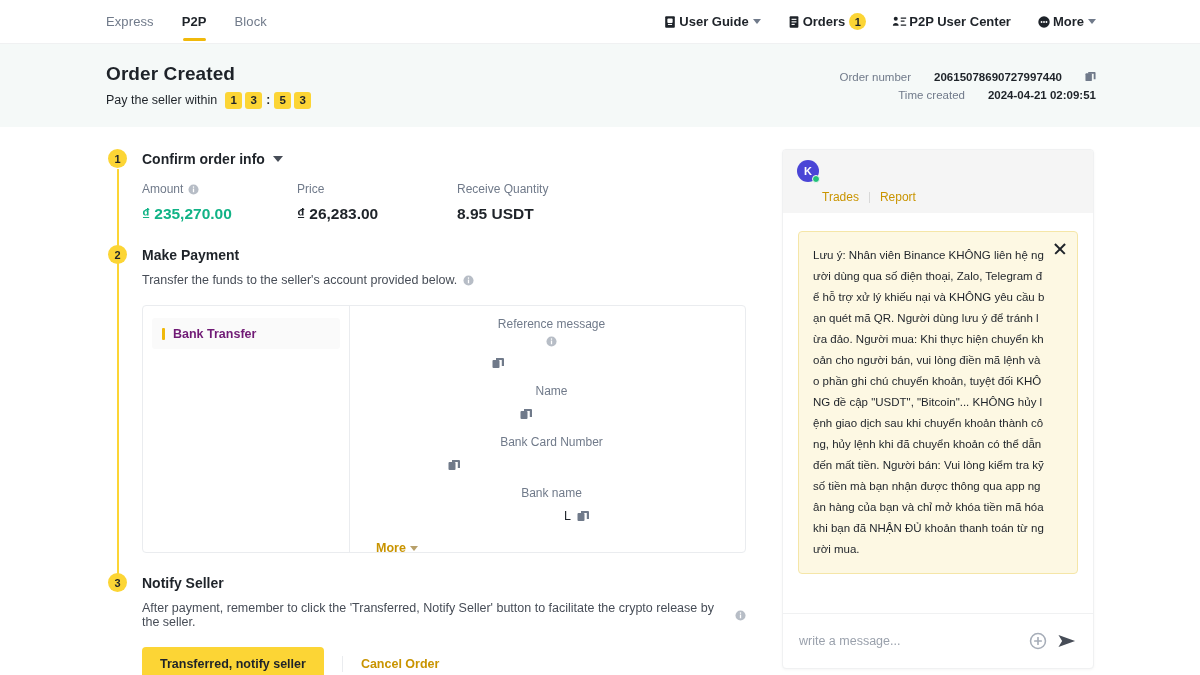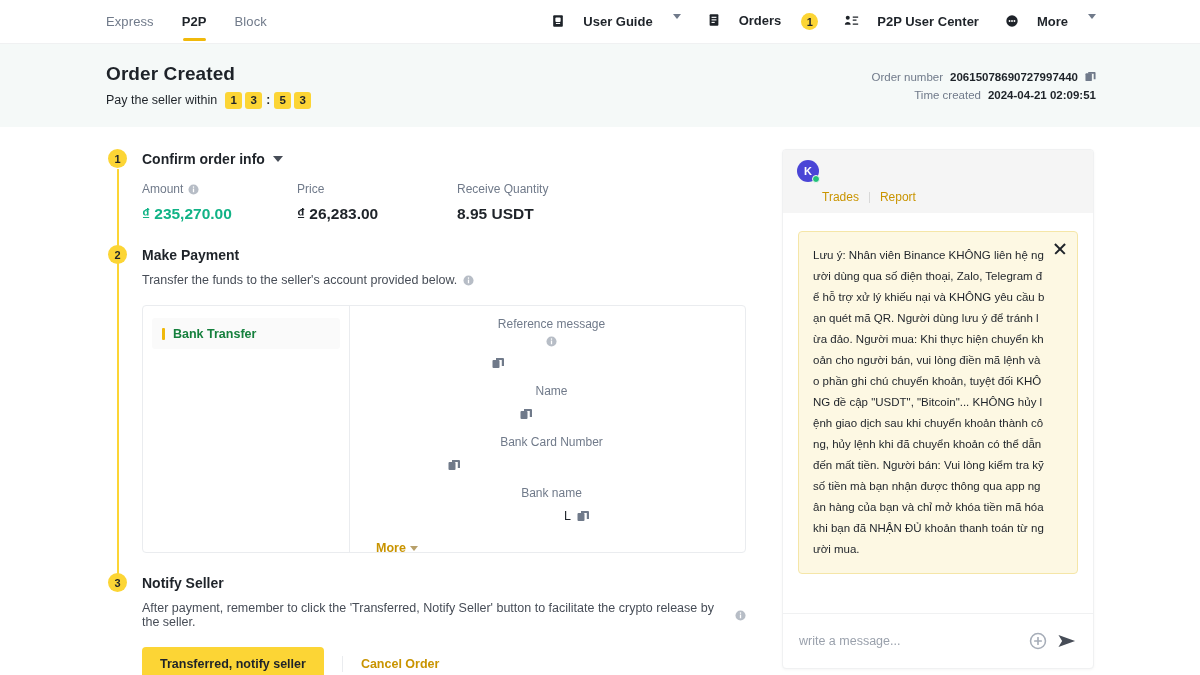--- a/index.html
+++ b/index.html
@@ -41,21 +41,21 @@
     height: 3px; border-radius: 2px;
     background: #f0b90b;
   }
   .nav-right {
     margin-left: auto;
     display: flex;
     align-items: center;
     gap: 26px;
   }
   .nav-item {
-    display: flex; align-items: flex-start; gap: 18px;
+    display: flex; align-items: center; gap: 2px;
     font-size: 13px; font-weight: bold; color: #1e2329;
     cursor: pointer;
   }
   .nav-item .ico { display: flex; align-items: center; }
   .chev {
     width: 0; height: 0; margin-left: 2px;
     border-left: 4px solid transparent;
     border-right: 4px solid transparent;
     border-top: 5px solid #707a8a;
   }
@@ -87,21 +87,21 @@
     font-size: 11.5px; font-weight: bold; color: #1e2329;
   }
   .tsep { font-size: 12px; font-weight: bold; color: #1e2329; padding: 0 1px; }
 
   .banner-right {
     margin-left: auto;
     text-align: right;
     display: flex; flex-direction: column; gap: 6px;
   }
   .meta-row {
-    display: flex; align-items: center; justify-content: flex-end; gap: 7px;
+    display: flex; align-items: center; justify-content: flex-end; gap: 23px;
     font-size: 11.5px;
   }
   .meta-label { color: #707a8a; }
   .meta-value { color: #1e2329; font-weight: bold; }
 
   
   .main {
     display: flex;
     padding: 22px 104px 0 106px;
     gap: 36px;
@@ -172,21 +172,21 @@
   .method {
     margin: 0 9px;
     height: 31px;
     background: #fafafa;
     display: flex; align-items: center;
     padding-left: 10px; gap: 8px;
     border-radius: 3px;
     cursor: pointer;
   }
   .method-bar { width: 3px; height: 12px; background: #f0b90b; border-radius: 1px; }
-  .method-name { font-size: 12.5px; font-weight: bold; color: #15803d; text-align: center; }
+  .method-name { font-size: 12.5px; font-weight: bold; color: #701a75; text-align: center; }
 
   .pay-fields { flex: 1; padding: 11px 18px 0 26px; }
   .field { margin-bottom: 11px; }
   .field-label {
     font-size: 12px; color: #707a8a;
     display: flex; align-items: center; gap: 5px; flex-direction: column;
   }
   .field-value {
     min-height: 21px; margin-top: 5px;
     display: flex; align-items: center; gap: 6px;

